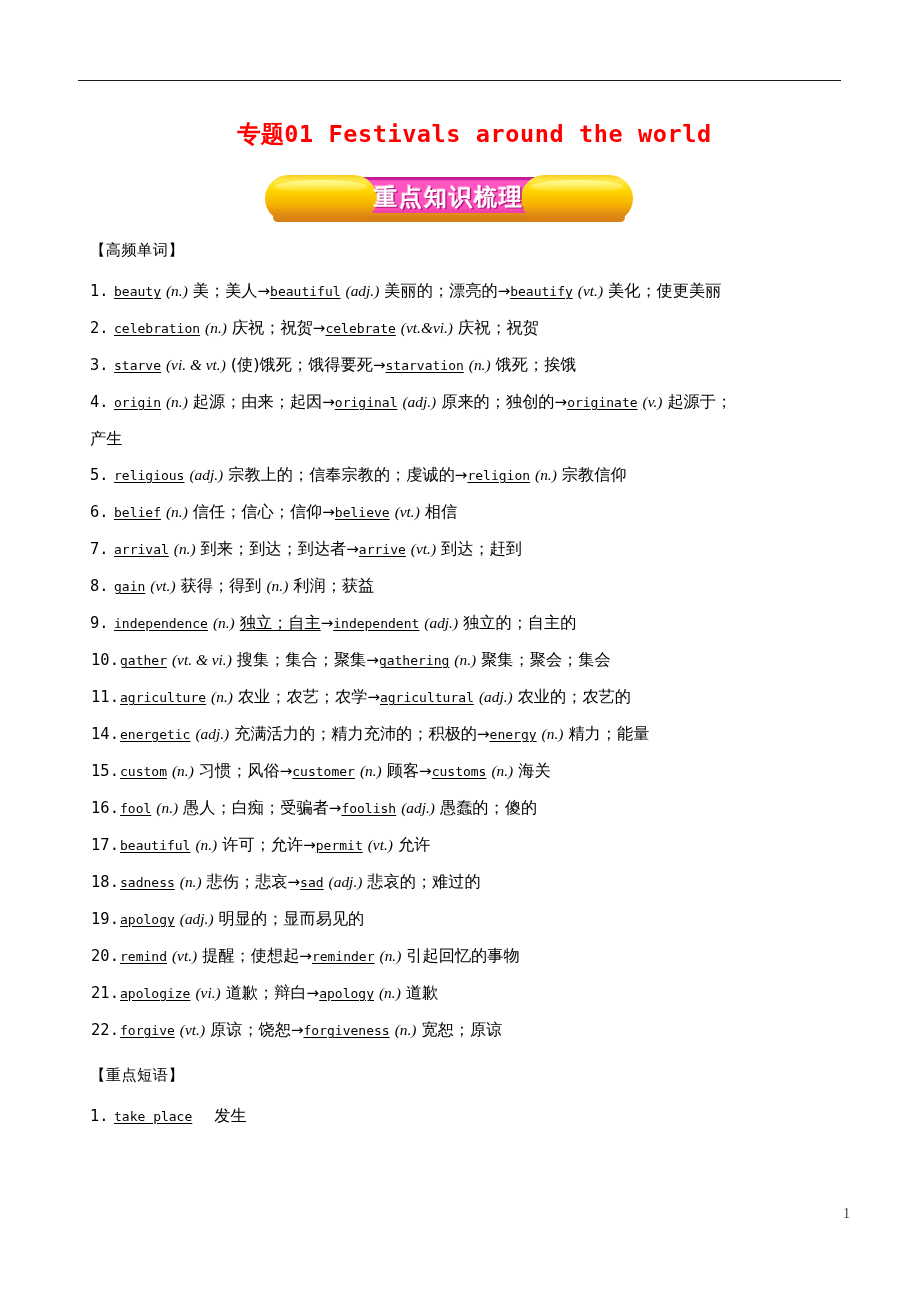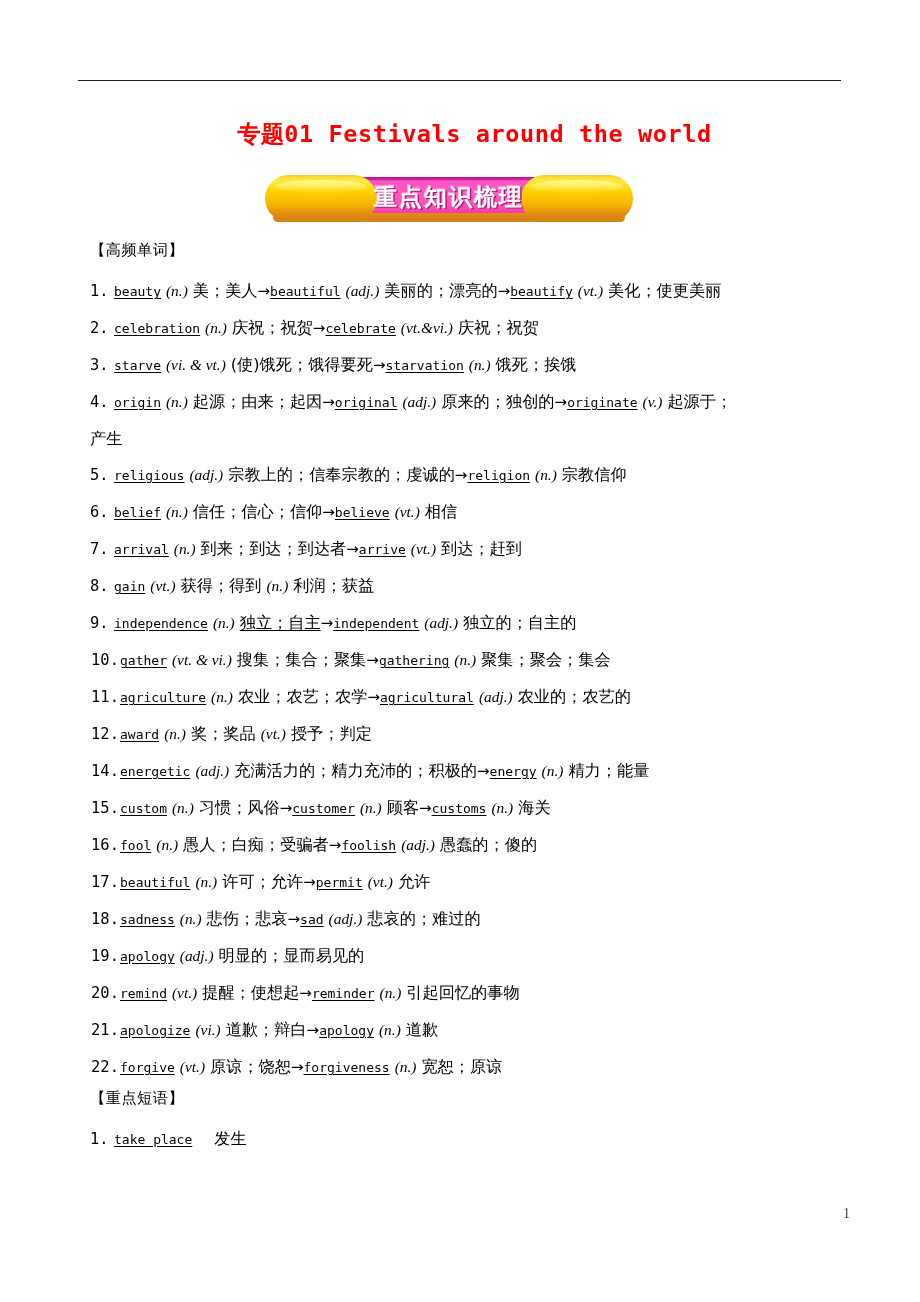--- a/index.html
+++ b/index.html
@@ -141,21 +141,21 @@
   }
 
   .group-heading {
     font-family: "DejaVu Sans", "Liberation Sans", sans-serif;
     font-size: 15.2px;
     font-weight: normal;
     line-height: 24px;
     margin: 0 0 11px 0;
     letter-spacing: .5px;
   }
-  .group-heading.phrases { }
+  .group-heading.phrases { margin-top: 14px; }
 
   ul.entry-list {
     list-style: none;
     margin: 0;
     padding: 0;
   }
   li.entry {
     position: relative;
     margin: 0 0 0 0;
     padding: 0 0 0 24px;
@@ -245,21 +245,20 @@
           <li class="entry"><span class="num">2.</span><span class="en">celebration</span><span class="sp"></span><span class="pos">(n.)</span><span class="sp"></span><span class="cn">庆祝；祝贺</span><span class="arrow">→</span><span class="en">celebrate</span><span class="sp"></span><span class="pos">(vt.&amp;vi.)</span><span class="sp"></span><span class="cn">庆祝；祝贺</span></li>
           <li class="entry"><span class="num">3.</span><span class="en">starve</span><span class="sp"></span><span class="pos">(vi. &amp; vt.)</span><span class="sp"></span><span class="cn">(使)饿死；饿得要死</span><span class="arrow">→</span><span class="en">starvation</span><span class="sp"></span><span class="pos">(n.)</span><span class="sp"></span><span class="cn">饿死；挨饿</span></li>
           <li class="entry wrap"><span class="num">4.</span><span class="en">origin</span><span class="sp"></span><span class="pos">(n.)</span><span class="sp"></span><span class="cn">起源；由来；起因</span><span class="arrow">→</span><span class="en">original</span><span class="sp"></span><span class="pos">(adj.)</span><span class="sp"></span><span class="cn">原来的；独创的</span><span class="arrow">→</span><span class="en">originate</span><span class="sp"></span><span class="pos">(v.)</span><span class="sp"></span><span class="cn">起源于；</span><span class="wrapline"><span class="cn">产生</span></span></li>
           <li class="entry"><span class="num">5.</span><span class="en">religious</span><span class="sp"></span><span class="pos">(adj.)</span><span class="sp"></span><span class="cn">宗教上的；信奉宗教的；虔诚的</span><span class="arrow">→</span><span class="en">religion</span><span class="sp"></span><span class="pos">(n.)</span><span class="sp"></span><span class="cn">宗教信仰</span></li>
           <li class="entry"><span class="num">6.</span><span class="en">belief</span><span class="sp"></span><span class="pos">(n.)</span><span class="sp"></span><span class="cn">信任；信心；信仰</span><span class="arrow">→</span><span class="en">believe</span><span class="sp"></span><span class="pos">(vt.)</span><span class="sp"></span><span class="cn">相信</span></li>
           <li class="entry"><span class="num">7.</span><span class="en">arrival</span><span class="sp"></span><span class="pos">(n.)</span><span class="sp"></span><span class="cn">到来；到达；到达者</span><span class="arrow">→</span><span class="en">arrive</span><span class="sp"></span><span class="pos">(vt.)</span><span class="sp"></span><span class="cn">到达；赶到</span></li>
           <li class="entry"><span class="num">8.</span><span class="en">gain</span><span class="sp"></span><span class="pos">(vt.)</span><span class="sp"></span><span class="cn">获得；得到</span><span class="sp"></span><span class="pos">(n.)</span><span class="sp"></span><span class="cn">利润；获益</span></li>
           <li class="entry"><span class="num">9.</span><span class="en">independence</span><span class="sp"></span><span class="pos">(n.)</span><span class="sp"></span><span class="cn u">独立；自主</span><span class="arrow">→</span><span class="en">independent</span><span class="sp"></span><span class="pos">(adj.)</span><span class="sp"></span><span class="cn">独立的；自主的</span></li>
           <li class="entry wide"><span class="num">10.</span><span class="en">gather</span><span class="sp"></span><span class="pos">(vt. &amp; vi.)</span><span class="sp"></span><span class="cn">搜集；集合；聚集</span><span class="arrow">→</span><span class="en">gathering</span><span class="sp"></span><span class="pos">(n.)</span><span class="sp"></span><span class="cn">聚集；聚会；集会</span></li>
           <li class="entry wide"><span class="num">11.</span><span class="en">agriculture</span><span class="sp"></span><span class="pos">(n.)</span><span class="sp"></span><span class="cn">农业；农艺；农学</span><span class="arrow">→</span><span class="en">agricultural</span><span class="sp"></span><span class="pos">(adj.)</span><span class="sp"></span><span class="cn">农业的；农艺的</span></li>
-          <li class="entry wide"><span class="num">12.</span><span class="en">award</span><span class="sp"></span><span class="pos">(n.)</span><span class="sp"></span><span class="cn">奖；奖品</span><span class="sp"></span><span class="pos">(vt.)</span><span class="sp"></span><span class="cn">授予；判定</span></li>
           <li class="entry wide"><span class="num">14.</span><span class="en">energetic</span><span class="sp"></span><span class="pos">(adj.)</span><span class="sp"></span><span class="cn">充满活力的；精力充沛的；积极的</span><span class="arrow">→</span><span class="en">energy</span><span class="sp"></span><span class="pos">(n.)</span><span class="sp"></span><span class="cn">精力；能量</span></li>
           <li class="entry wide"><span class="num">15.</span><span class="en">custom</span><span class="sp"></span><span class="pos">(n.)</span><span class="sp"></span><span class="cn">习惯；风俗</span><span class="arrow">→</span><span class="en">customer</span><span class="sp"></span><span class="pos">(n.)</span><span class="sp"></span><span class="cn">顾客</span><span class="arrow">→</span><span class="en">customs</span><span class="sp"></span><span class="pos">(n.)</span><span class="sp"></span><span class="cn">海关</span></li>
           <li class="entry wide"><span class="num">16.</span><span class="en">fool</span><span class="sp"></span><span class="pos">(n.)</span><span class="sp"></span><span class="cn">愚人；白痴；受骗者</span><span class="arrow">→</span><span class="en">foolish</span><span class="sp"></span><span class="pos">(adj.)</span><span class="sp"></span><span class="cn">愚蠢的；傻的</span></li>
           <li class="entry wide"><span class="num">17.</span><span class="en">beautiful</span><span class="sp"></span><span class="pos">(n.)</span><span class="sp"></span><span class="cn">许可；允许</span><span class="arrow">→</span><span class="en">permit</span><span class="sp"></span><span class="pos">(vt.)</span><span class="sp"></span><span class="cn">允许</span></li>
           <li class="entry wide"><span class="num">18.</span><span class="en">sadness</span><span class="sp"></span><span class="pos">(n.)</span><span class="sp"></span><span class="cn">悲伤；悲哀</span><span class="arrow">→</span><span class="en">sad</span><span class="sp"></span><span class="pos">(adj.)</span><span class="sp"></span><span class="cn">悲哀的；难过的</span></li>
           <li class="entry wide"><span class="num">19.</span><span class="en">apology</span><span class="sp"></span><span class="pos">(adj.)</span><span class="sp"></span><span class="cn">明显的；显而易见的</span></li>
           <li class="entry wide"><span class="num">20.</span><span class="en">remind</span><span class="sp"></span><span class="pos">(vt.)</span><span class="sp"></span><span class="cn">提醒；使想起</span><span class="arrow">→</span><span class="en">reminder</span><span class="sp"></span><span class="pos">(n.)</span><span class="sp"></span><span class="cn">引起回忆的事物</span></li>
           <li class="entry wide"><span class="num">21.</span><span class="en">apologize</span><span class="sp"></span><span class="pos">(vi.)</span><span class="sp"></span><span class="cn">道歉；辩白</span><span class="arrow">→</span><span class="en">apology</span><span class="sp"></span><span class="pos">(n.)</span><span class="sp"></span><span class="cn">道歉</span></li>
           <li class="entry wide"><span class="num">22.</span><span class="en">forgive</span><span class="sp"></span><span class="pos">(vt.)</span><span class="sp"></span><span class="cn">原谅；饶恕</span><span class="arrow">→</span><span class="en">forgiveness</span><span class="sp"></span><span class="pos">(n.)</span><span class="sp"></span><span class="cn">宽恕；原谅</span></li>
         </ul>

